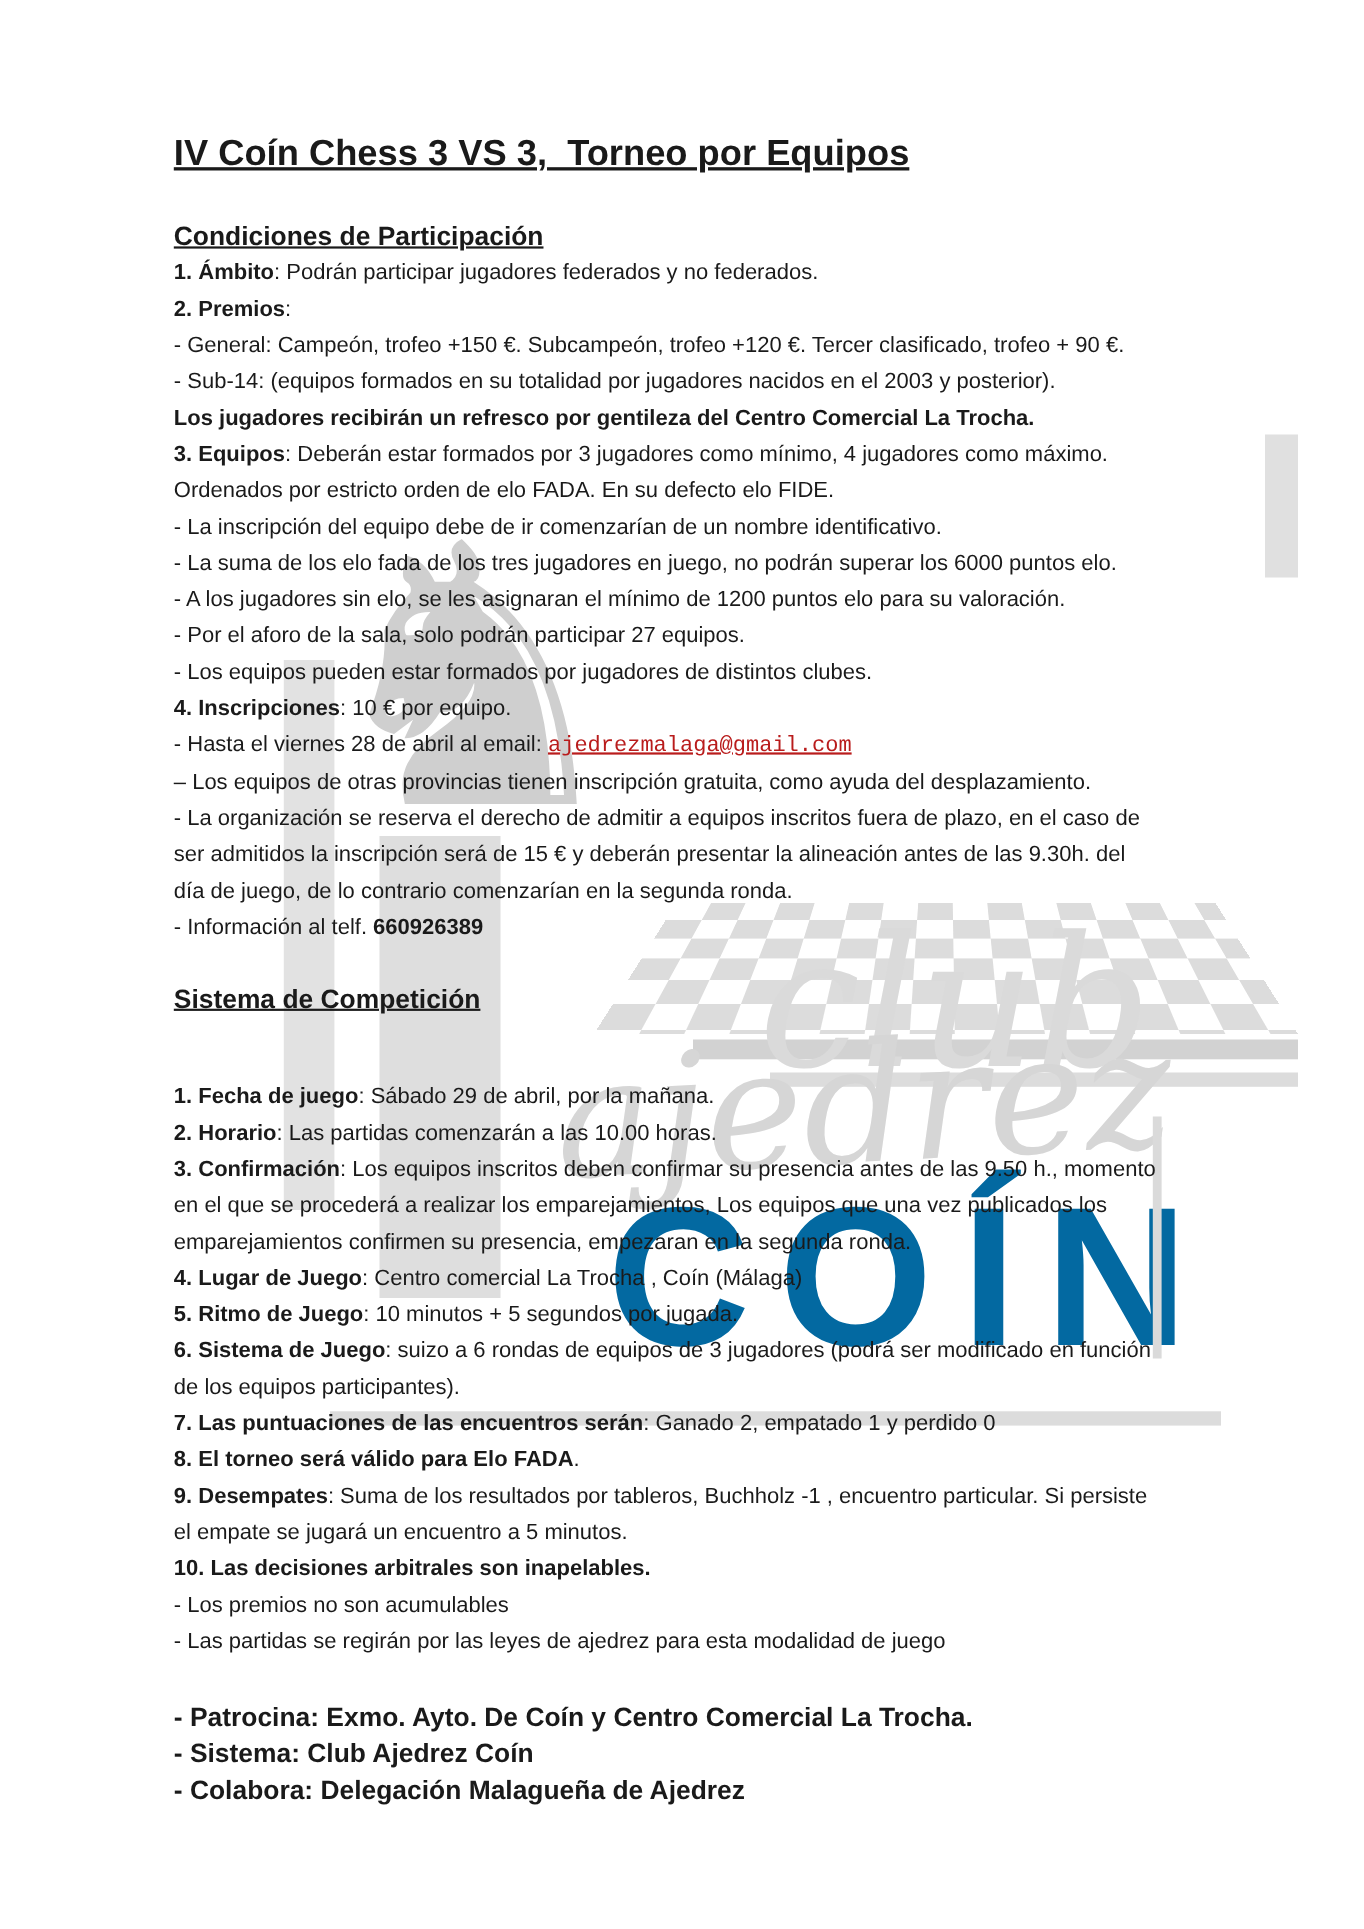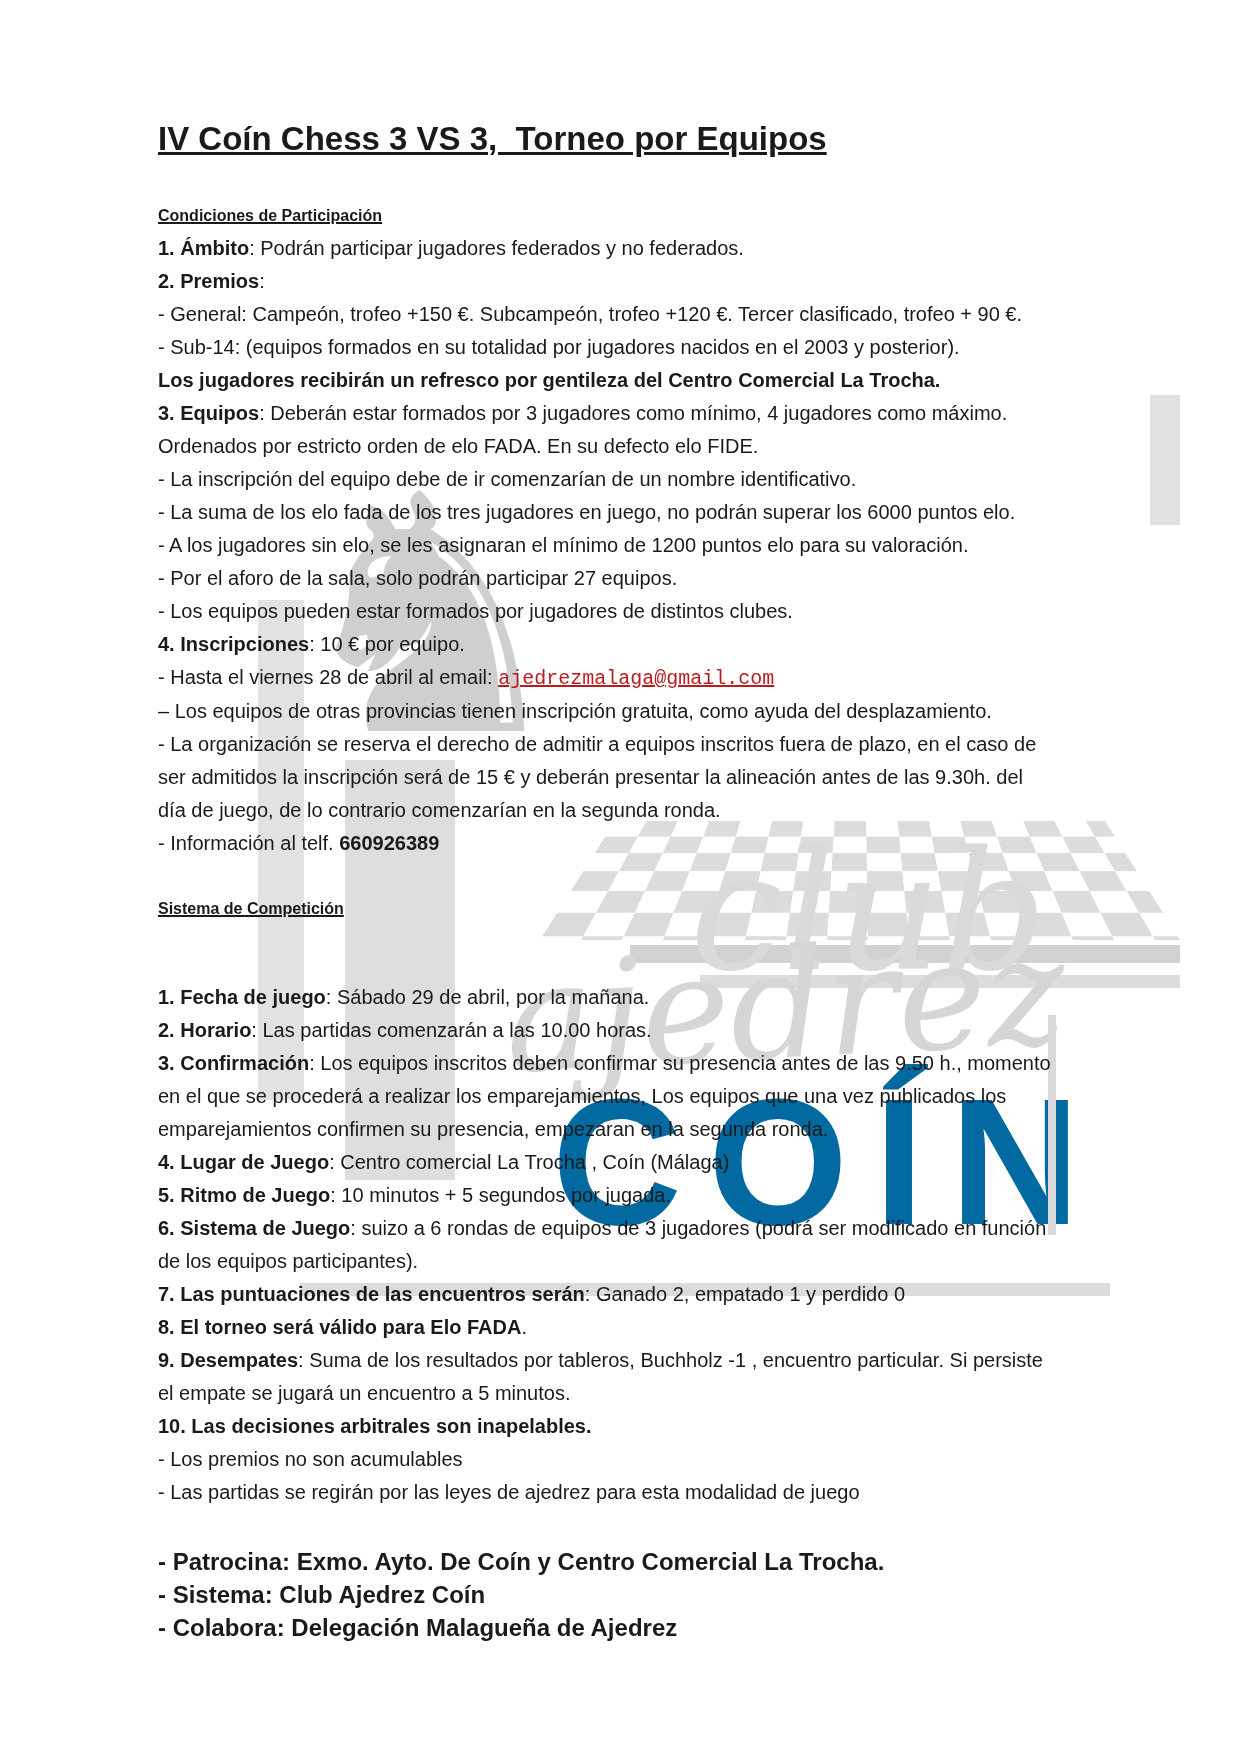--- a/index.html
+++ b/index.html
@@ -47,21 +47,21 @@
     position:relative;z-index:1;
     padding:118px 48px 0 158px;
   }
   .doc-title{
     font-size:33px;font-weight:bold;
     text-decoration:underline;text-decoration-thickness:3px;
     white-space:pre-wrap;
     margin:0 0 40px 0;line-height:1.25;
   }
   .section-heading{
-    font-size:16px;font-weight:bold;
+    font-size:24px;font-weight:bold;
     text-decoration:underline;text-decoration-thickness:2px;
     line-height:33px;
   }
   .section-gap-top{margin-top:32px;}
   .section-gap-bottom{margin-bottom:56px;}
   .doc-line{
     font-size:20px;line-height:33px;white-space:pre-wrap;
   }
   .doc-line .b{font-weight:bold;}
   .doc-line.indent{padding-left:14px;}

